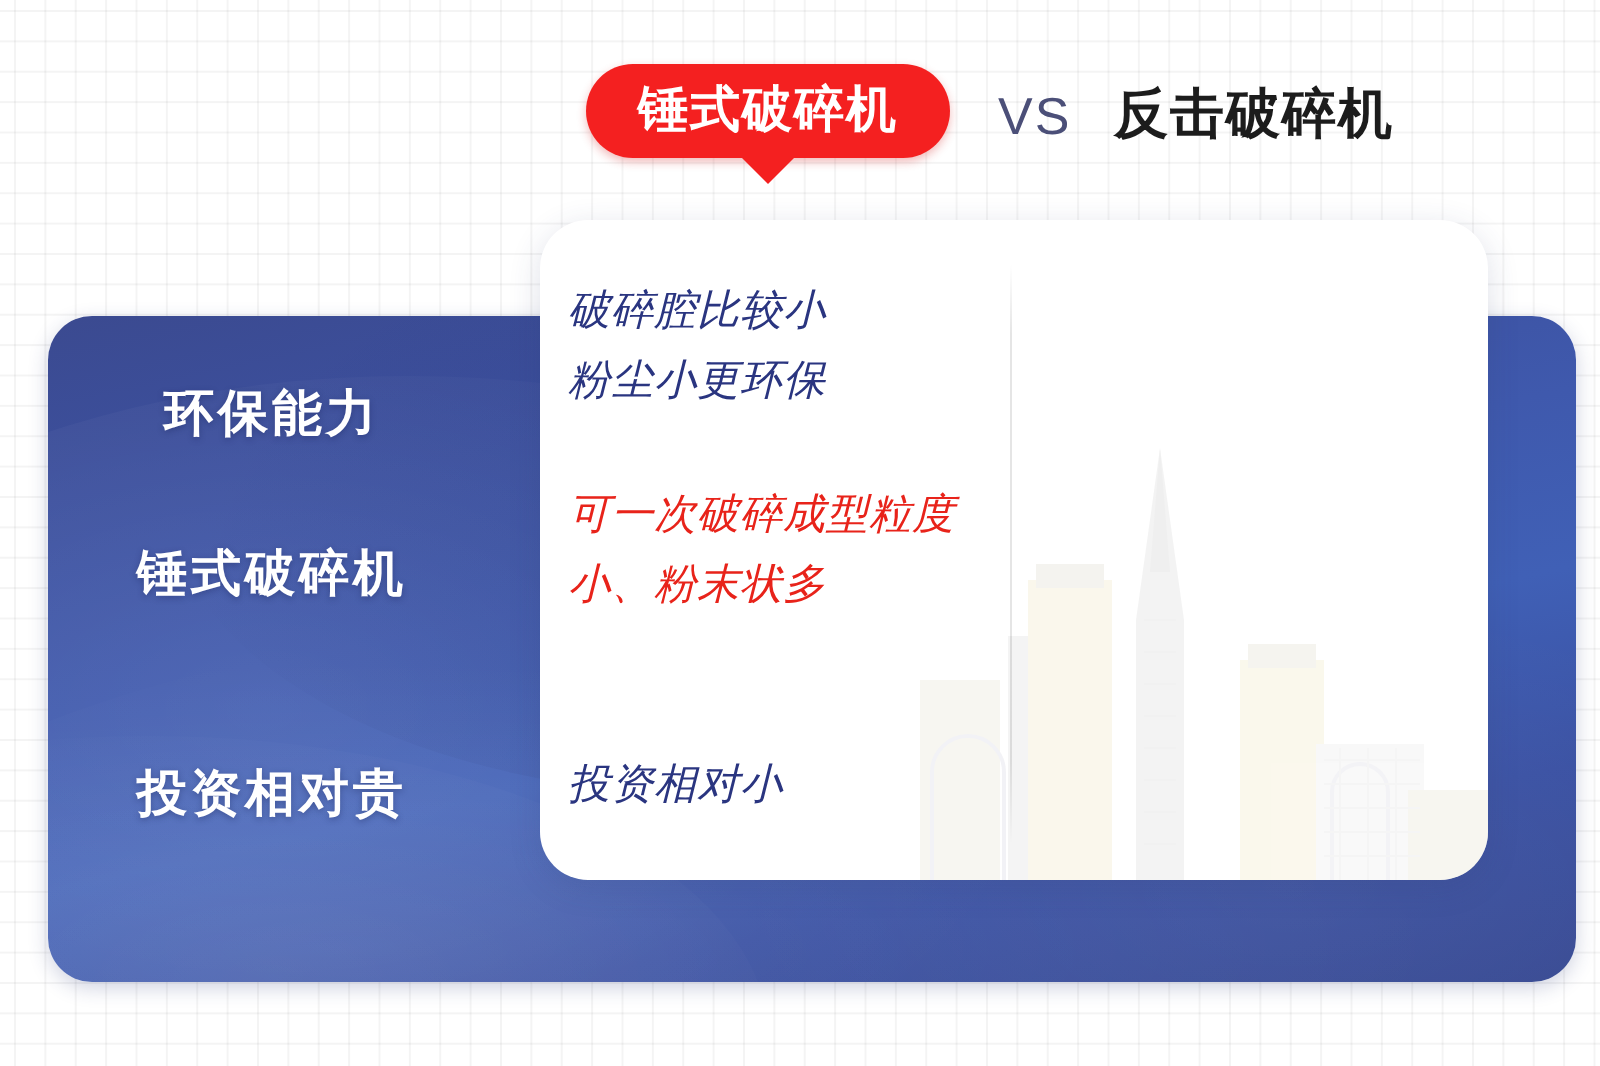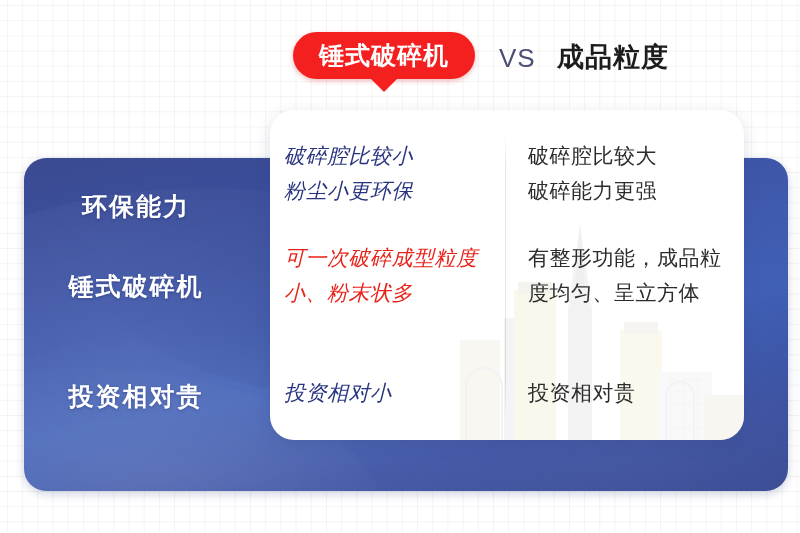--- a/index.html
+++ b/index.html
@@ -296,28 +296,22 @@
 
   <div id="card-divider"></div>
 
   <div class="col col-left">
     <div class="cell r0" style="white-space: pre-line;">破碎腔比较小
 粉尘小更环保</div>
     <div class="cell r1 highlight">可一次破碎成型粒度小、粉末状多</div>
     <div class="cell r2">投资相对小</div>
   </div>
 
-  <div class="col col-right">
-    <div class="cell r0" style="white-space: pre-line;">破碎腔比较大
-破碎能力更强</div>
-    <div class="cell r1">有整形功能，成品粒度均匀、呈立方体</div>
-    <div class="cell r2">投资相对贵</div>
-  </div>
 </div>
 
 <div id="header">
   <div id="badge-wrap">
     <div id="badge">锤式破碎机</div>
     <div id="badge-tail"></div>
   </div>
   <div id="vs-label">VS</div>
-  <div id="right-title">成品粒度</div>
+  <div id="right-title">反击破碎机</div>
 </div>
 
 </body></html>

